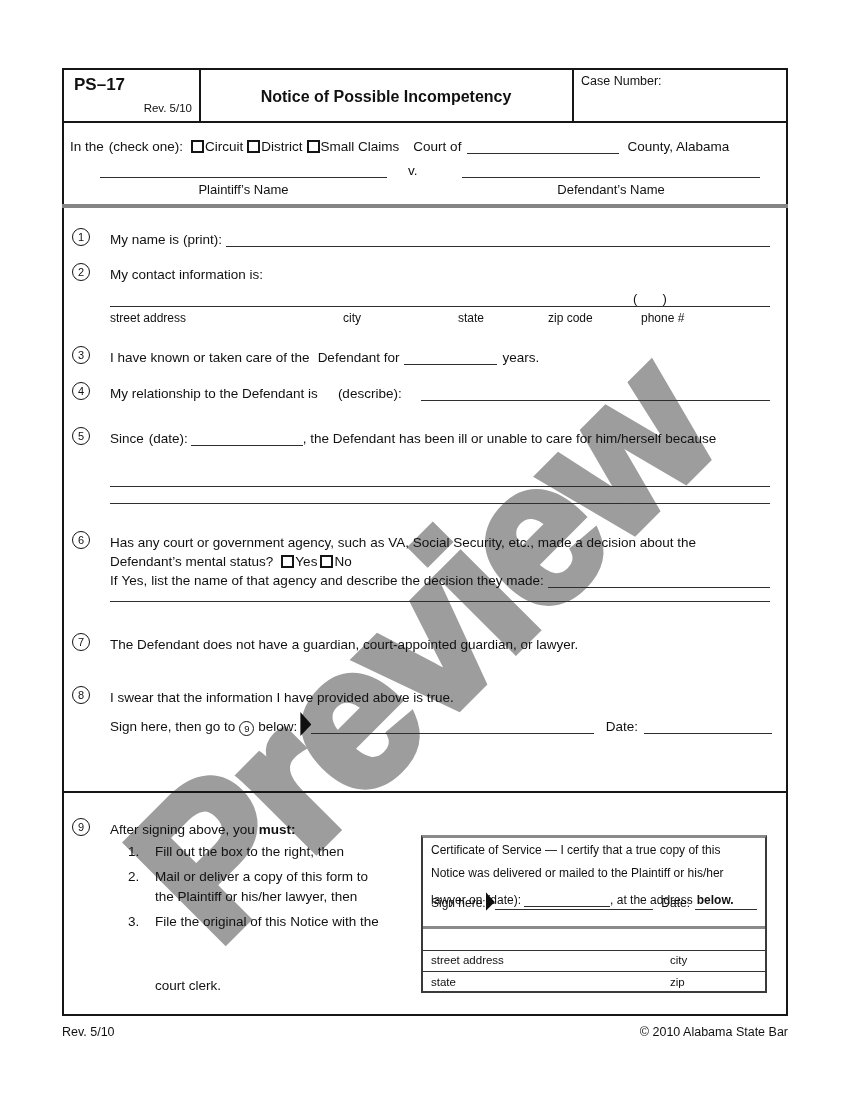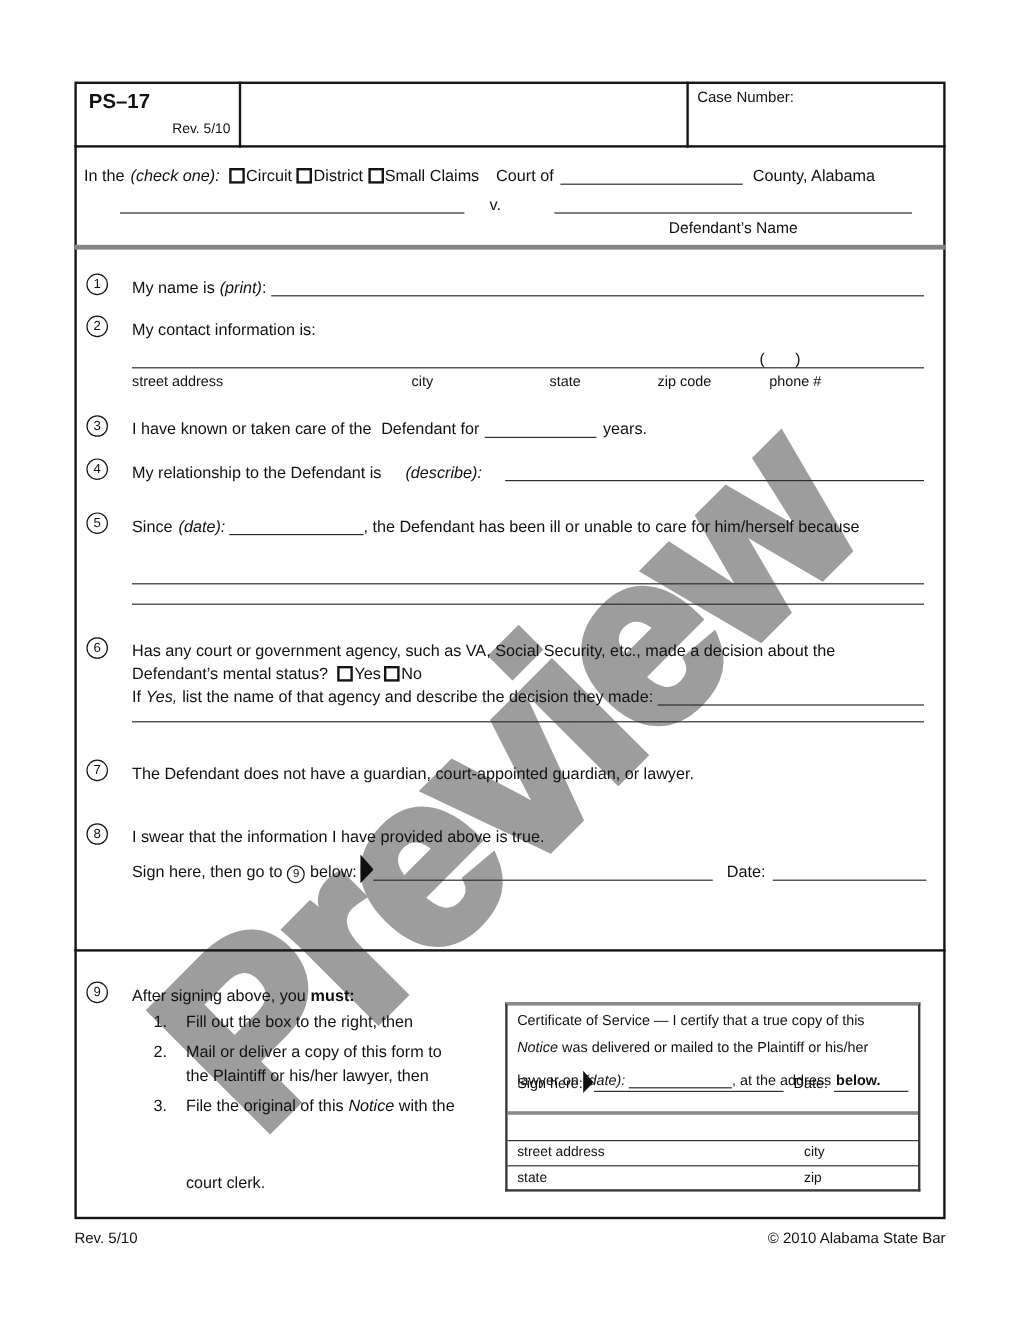--- a/index.html
+++ b/index.html
@@ -26,21 +26,21 @@
 
   
   .box  { position:absolute; left:62px; top:68px; width:726px; height:948px; border:2px solid #161616; }
   .vl   { position:absolute; width:2px; background:#161616; }
   .hl   { position:absolute; height:2px; background:#161616; }
   .graybar { position:absolute; background:#858585; }
 
   
   .row  { position:absolute; display:flex; align-items:flex-end; height:19px; font-size:13.5px; white-space:pre; }
   .txt  { display:inline-block; }
-  .it   { font-style: italic; }
+  .it   { }
   .b    { font-weight: bold; }
   .mr3{margin-right:3px}.mr4{margin-right:4px}.mr5{margin-right:5px}.mr6{margin-right:6px}
   .mr8{margin-right:8px}.mr14{margin-right:14px}
   .fill  { flex:1; border-bottom:1.3px solid #2e2e2e; height:100%; }
   .fillw { border-bottom:1.3px solid #2e2e2e; height:100%; display:inline-block; }
   .bline { position:absolute; border-bottom:1.3px solid #2e2e2e; }
 
   .circ {
     position:absolute; left:72px; width:18px; height:18px;
     border:1.5px solid #141414; border-radius:50%;
@@ -86,40 +86,42 @@
 
     <div class="box"></div>
     <div class="vl" style="left:199px; top:68px; height:55px;"></div>
     <div class="vl" style="left:572px; top:68px; height:55px;"></div>
     <div class="hl" style="left:62px; top:121px; width:726px;"></div>
     <div class="graybar" style="left:62px; top:204px; width:726px; height:4px;"></div>
     <div class="hl" style="left:62px; top:791px; width:726px;"></div>
 
     <div style="position:absolute; left:74px; top:75px; font-size:17px; font-weight:bold;">PS–17</div>
     <div style="position:absolute; left:74px; top:102px; width:118px; text-align:right; font-size:11.5px;">Rev. 5/10</div>
+    <div style="position:absolute; left:200px; top:88px; width:372px; text-align:center; font-size:16px; font-weight:bold;">Notice of Possible Incompetency</div>
     <div style="position:absolute; left:581px; top:74px; font-size:12.5px;">Case Number:</div>
     <div style="position:absolute; left:581px; top:90px; width:195px; height:28px;"></div>
 
     <div class="row" style="left:70px; top:135px; width:706px;">
       <span class="txt mr5">In the</span>
       <span class="txt it mr8">(check one):</span>
       <span class="cb"></span>
       <span class="txt mr4">Circuit</span>
       <span class="cb"></span>
       <span class="txt mr4">District</span>
       <span class="cb"></span>
       <span class="txt mr14">Small Claims</span>
       <span class="txt mr6">Court of</span>
       <span class="fillw mr8" style="width:152px;"></span>
       <span class="txt">County, Alabama</span>
     </div>
 
     <div class="bline" style="left:100px; top:160px; width:287px; height:18px;"></div>
     <div style="position:absolute; left:408px; top:163px; font-size:13.5px;">v.</div>
     <div class="bline" style="left:462px; top:160px; width:298px; height:18px;"></div>
+    <div style="position:absolute; left:100px; top:182px; width:287px; text-align:center; font-size:13px;">Plaintiff’s Name</div>
     <div style="position:absolute; left:462px; top:182px; width:298px; text-align:center; font-size:13px;">Defendant’s Name</div>
 
     <div class="circ" style="top:228px;">1</div>
     <div class="row" style="left:110px; top:228px; width:660px;">
       <span class="txt mr4">My name is</span>
       <span class="txt it">(print)</span>
       <span class="txt mr4">:</span>
       <span class="fill"></span>
     </div>
 

